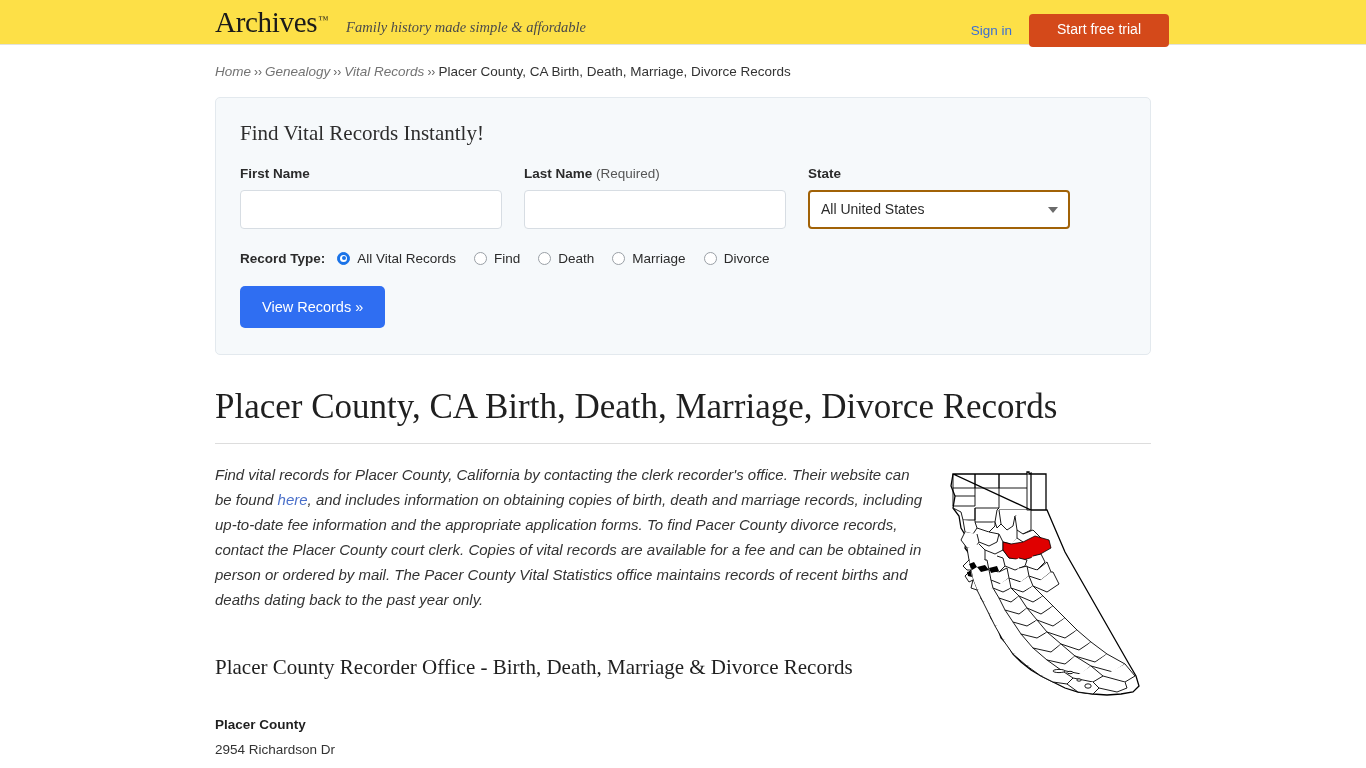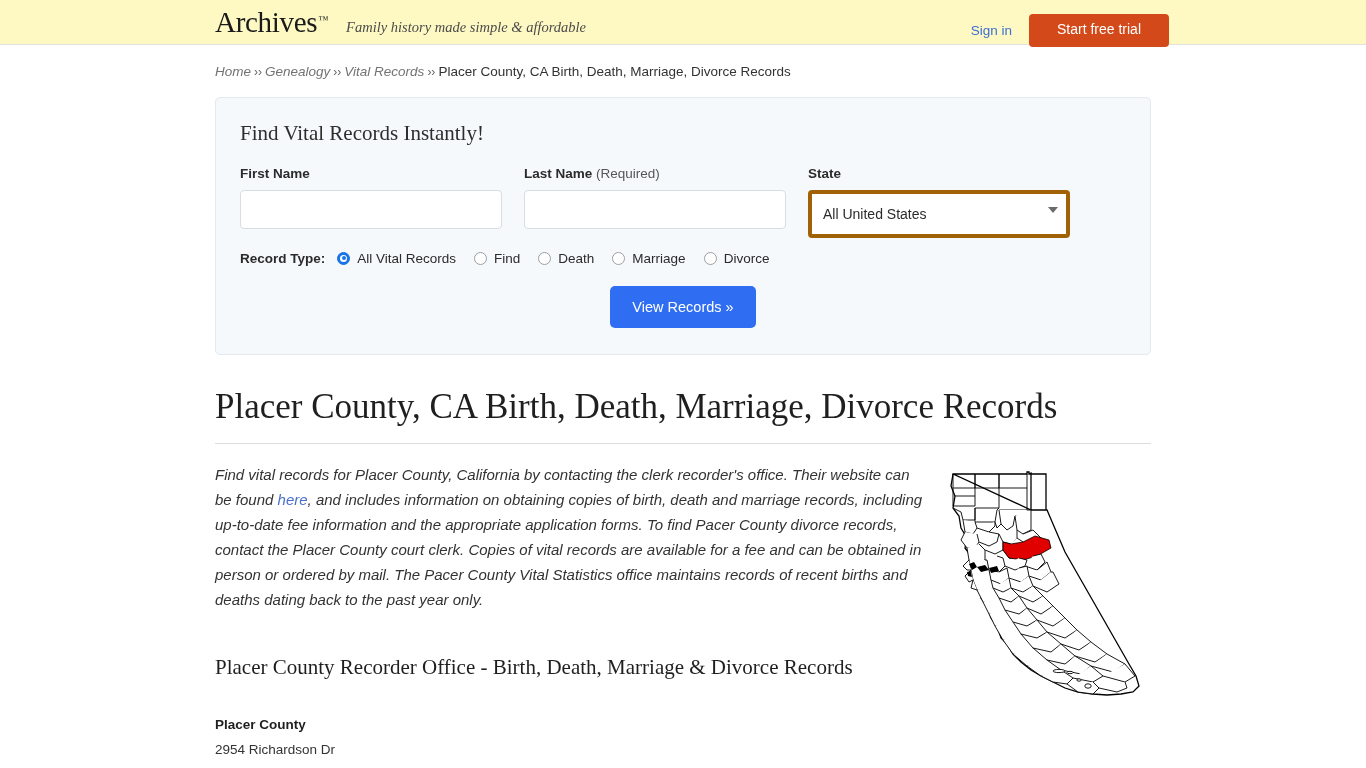--- a/index.html
+++ b/index.html
@@ -9,21 +9,21 @@
     height: 768px;
     overflow: hidden;
     background: #ffffff;
     font-family: "Liberation Sans", sans-serif;
     color: #333333;
   }
 
   
   .site-header {
     height: 45px;
-    background: #fef9c3;
+    background: #fde047;
     border-bottom: 1px solid #e2e2dc;
     position: relative;
   }
   .header-inner {
     width: 936px;
     margin: 0 auto;
     height: 45px;
     position: relative;
     display: flex;
     align-items: center;
@@ -158,22 +158,22 @@
     color: #333;
     outline: none;
   }
   .select-wrap {
     position: relative;
     width: 100%;
     height: 39px;
   }
   .select-box {
     width: 100%;
-    height: 48px;
-    border: 4px solid #a16207;
+    height: 39px;
+    border: 2px solid #a16207;
     border-radius: 4px;
     background: #ffffff;
     font-size: 14px;
     color: #2b2b2b;
     display: flex;
     align-items: center;
     padding: 0 11px;
     cursor: pointer;
   }
   .select-caret {
@@ -242,21 +242,21 @@
     width: 4px; height: 4px;
     border-radius: 50%;
     background: #1a73e8;
     z-index: 2;
   }
   .radio-text { white-space: nowrap; }
 
   
   .submit-row {
     display: flex;
-    justify-content: center;
+    justify-content: flex-start;
     margin-top: 20px;
   }
   .view-records-btn {
     background: #2f6ef2;
     color: #fff;
     border: none;
     border-radius: 5px;
     font-family: "Liberation Sans", sans-serif;
     font-size: 14.5px;
     padding: 13px 22px;

